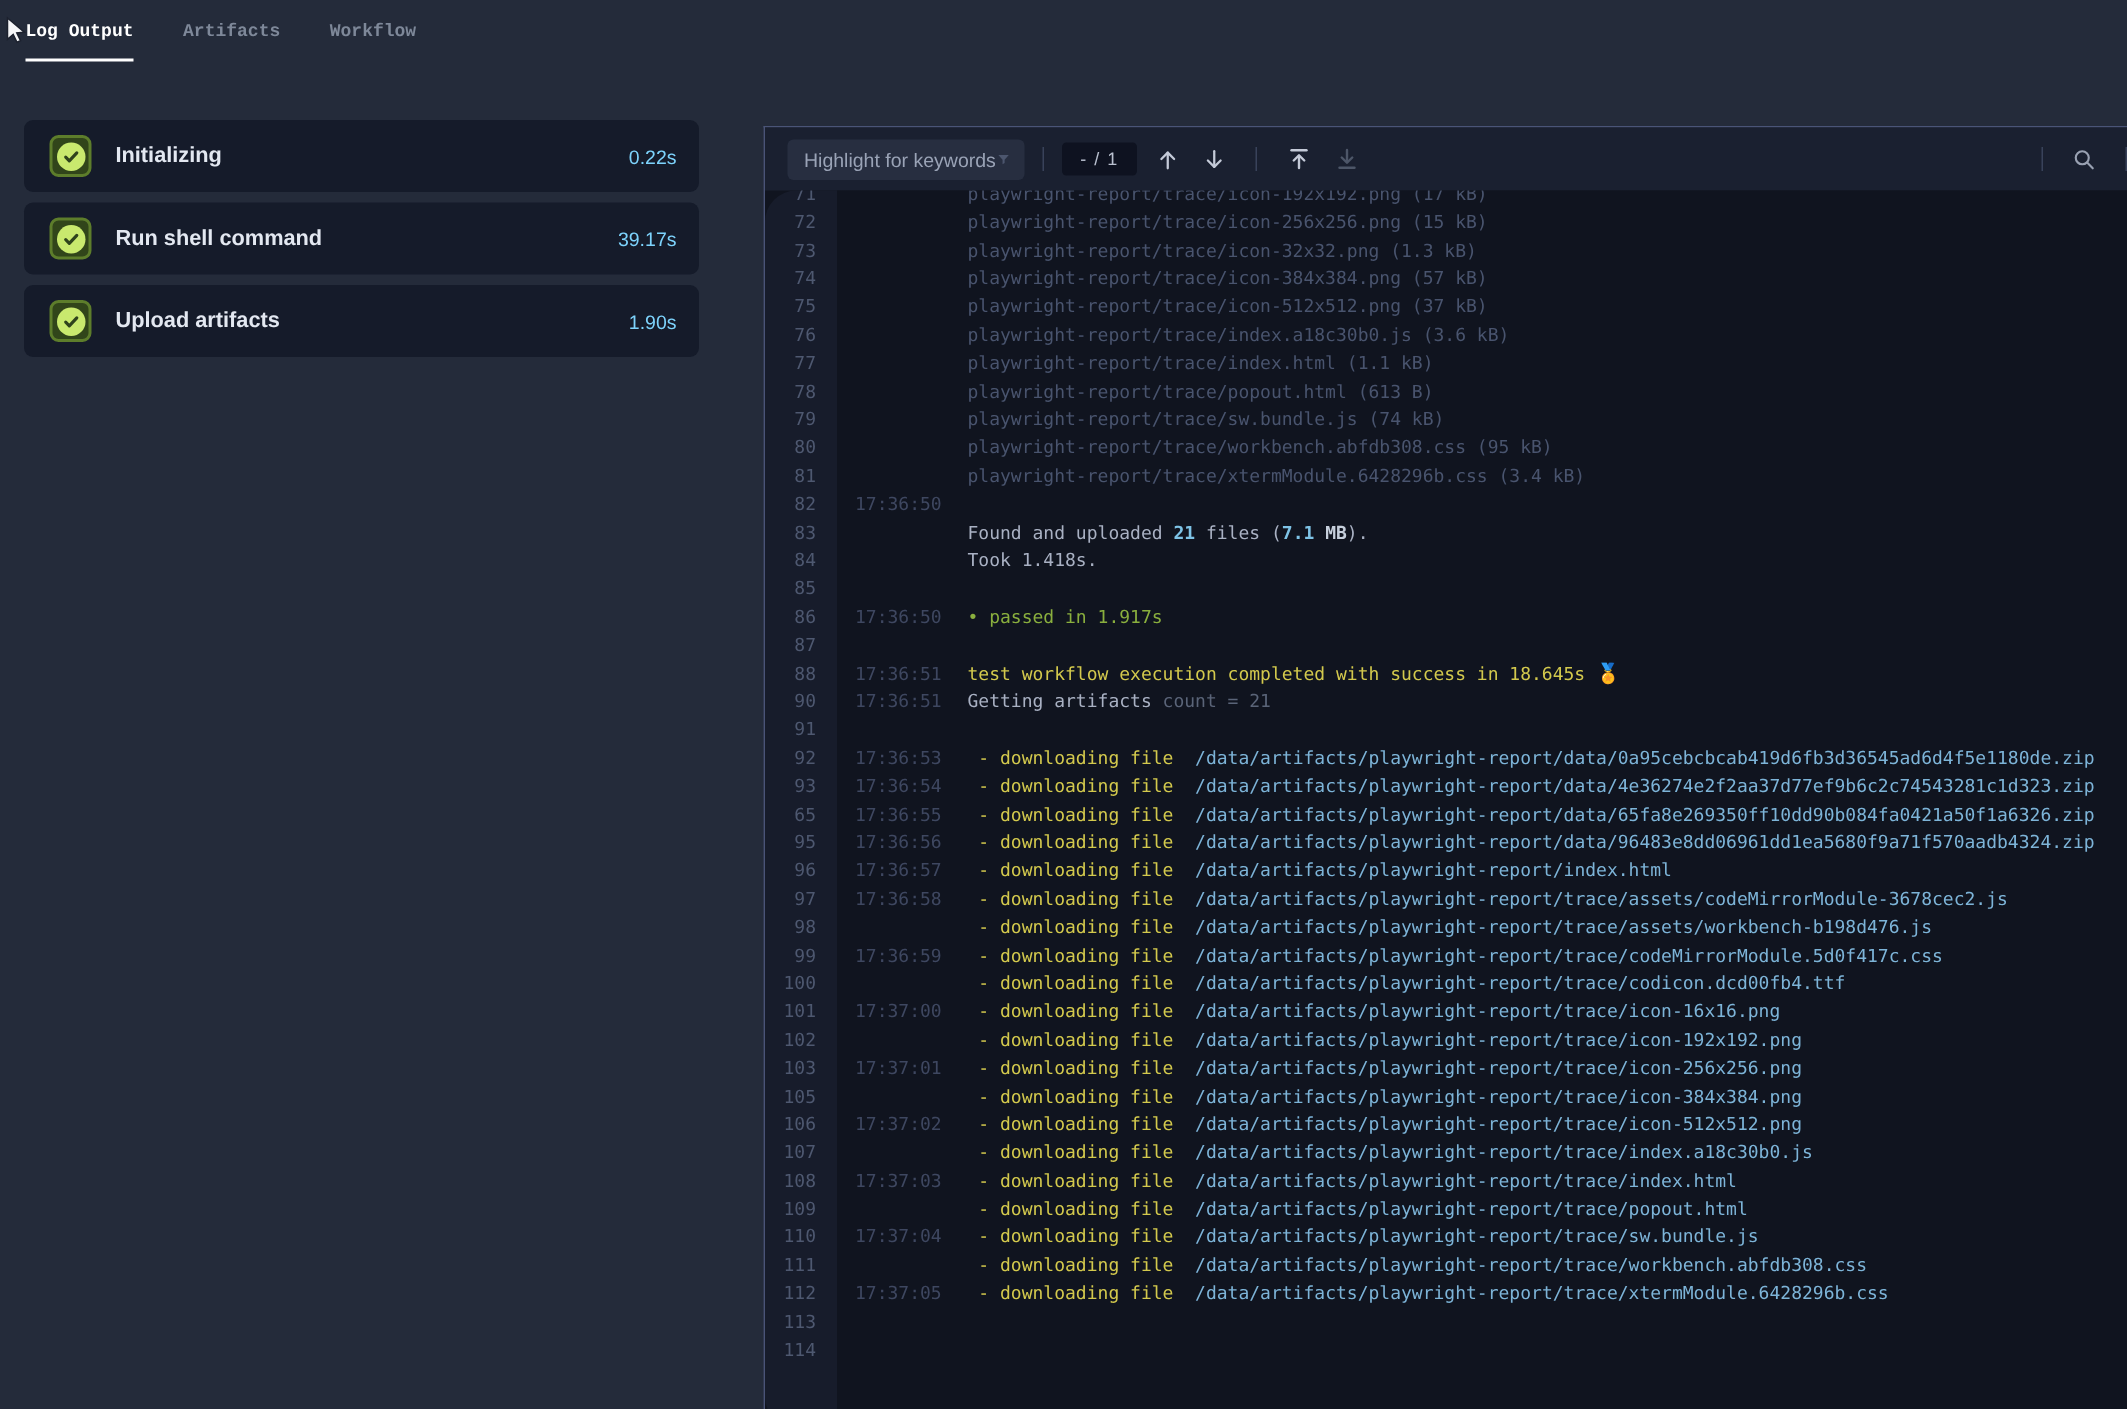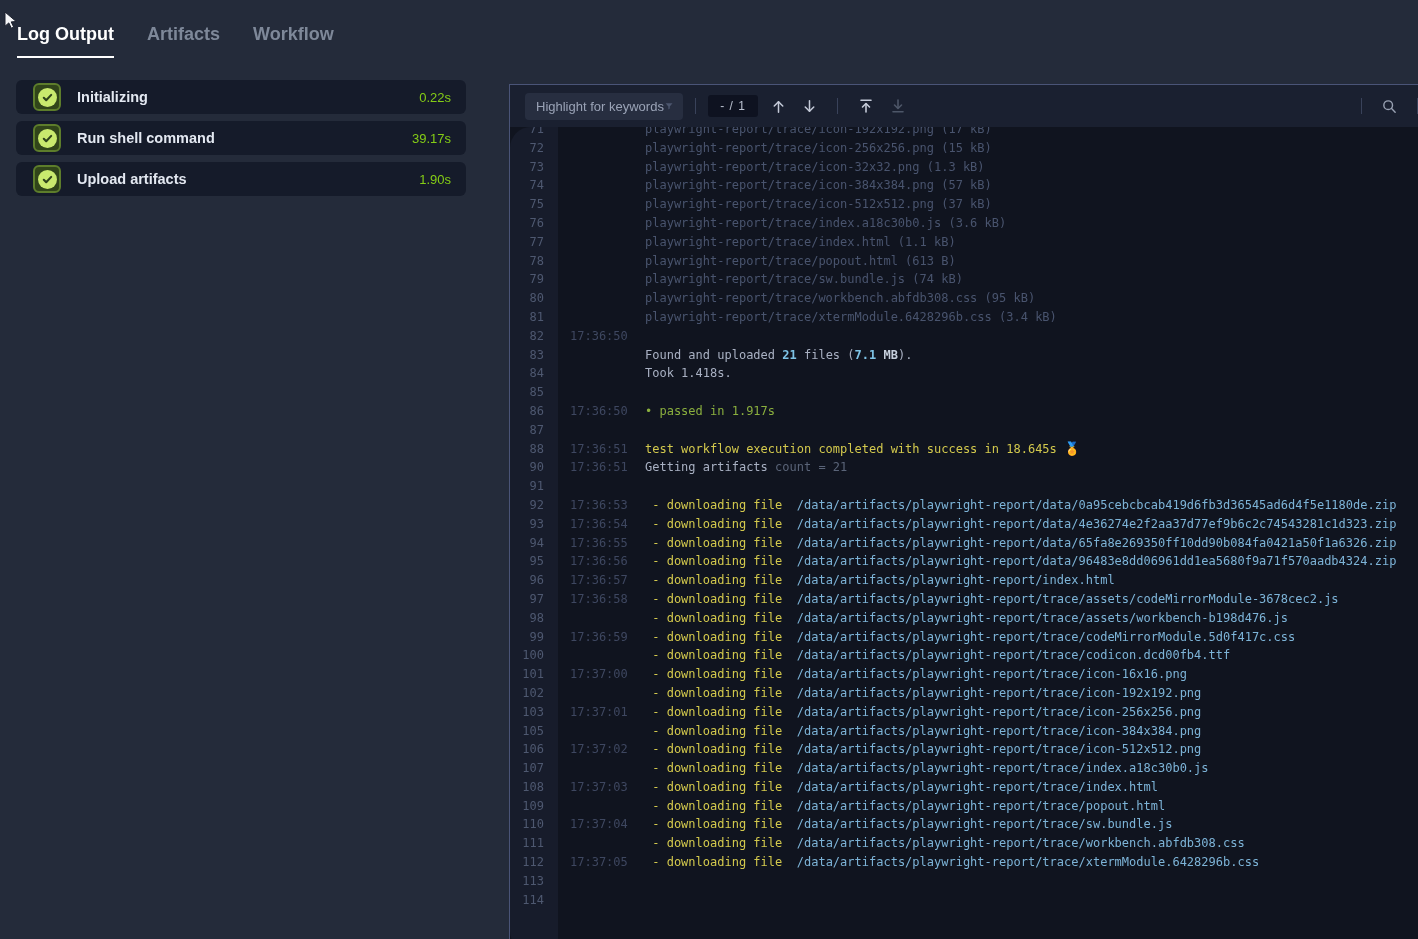--- a/index.html
+++ b/index.html
@@ -1,37 +1,37 @@
 <!DOCTYPE html>
 <html><head>
 <meta charset="utf-8">
 <style>
   * { margin:0; padding:0; box-sizing:border-box; }
   html,body { width:1418px; height:939px; overflow:hidden; background:#242b3a;
     font-family:"Liberation Sans", sans-serif; }
 
   
   .tabbar { position:absolute; left:17px; top:0; display:flex; gap:33px; }
-  .tab { font-size:18px; font-weight:600; color:#7e8899; padding:24px 0 11px;
-    border-bottom:2px solid transparent; cursor:default; }
+  .tab { font-size:12px; font-weight:600; color:#7e8899; padding:14px 0 11px;
+    border-bottom:2px solid transparent; cursor:default;font-family:Liberation Mono, monospace; }
   .tab.active { color:#ffffff; font-weight:700; border-bottom-color:#ffffff; }
 
   .cursor { position:absolute; left:4px; top:11px; z-index:50; }
 
   
   .steps { position:absolute; left:16px; top:80px; width:450px; display:flex;
     flex-direction:column; gap:7px; }
-  .step-card { height:34px; background:#151b2a; border-radius:6px; display:flex;
+  .step-card { height:48px; background:#151b2a; border-radius:6px; display:flex;
     align-items:center; padding:0 15px 0 17px; }
   .check { width:28px; height:28px; border-radius:6px; background:#31451a;
     border:2px solid #5d7d2b; display:flex; align-items:center; justify-content:center; }
   .check .disc { width:19px; height:19px; border-radius:50%; background:#c9e96e;
     display:flex; align-items:center; justify-content:center; }
   .step-label { margin-left:16px; font-size:14.5px; font-weight:600; color:#e3e8f1; }
-  .step-duration { margin-left:auto; font-size:13px; color:#84cc16; }
+  .step-duration { margin-left:auto; font-size:13px; color:#7dd3fc; }
 
   
   .logpanel { position:absolute; left:481px; top:84px; width:937px; height:868px;
     background:#10141f; border-top:1px solid #4a5477; border-left:1px solid #4a5477;margin-left:28px; }
 
   .toolbar { height:42px; background:#1a2030; display:flex; align-items:center;
     padding:0 8px 0 15px; }
   .kw-input { width:158px; height:27px; background:#272e40; border-radius:4px;
     display:flex; align-items:center; padding:0 9px 0 11px; }
   .kw-input .ph { font-size:13px; color:#9aa3b6; white-space:nowrap; }
@@ -186,21 +186,21 @@
         <div class="log-row"><span class="ln">83</span><span class="ts"></span><span class="lc"><span class="seg-light">Found and uploaded </span><span class="seg-cyan">21</span><span class="seg-light"> files (</span><span class="seg-cyan">7.1</span><span class="seg-lightb"> MB</span><span class="seg-light">).</span></span></div>
         <div class="log-row"><span class="ln">84</span><span class="ts"></span><span class="lc"><span class="seg-light">Took 1.418s.</span></span></div>
         <div class="log-row"><span class="ln">85</span><span class="ts"></span><span class="lc"></span></div>
         <div class="log-row"><span class="ln">86</span><span class="ts">17:36:50</span><span class="lc"><span class="seg-green">• passed in 1.917s</span></span></div>
         <div class="log-row"><span class="ln">87</span><span class="ts"></span><span class="lc"></span></div>
         <div class="log-row"><span class="ln">88</span><span class="ts">17:36:51</span><span class="lc"><span class="seg-yellow">test workflow execution completed with success in 18.645s </span><span class="seg-emoji">🏅</span></span></div>
         <div class="log-row"><span class="ln">90</span><span class="ts">17:36:51</span><span class="lc"><span class="seg-light">Getting artifacts </span><span class="seg-muted">count = 21</span></span></div>
         <div class="log-row"><span class="ln">91</span><span class="ts"></span><span class="lc"></span></div>
         <div class="log-row"><span class="ln">92</span><span class="ts">17:36:53</span><span class="lc"><span class="seg-yellow"> - downloading file</span><span class="seg-blue">  /data/artifacts/playwright-report/data/0a95cebcbcab419d6fb3d36545ad6d4f5e1180de.zip</span></span></div>
         <div class="log-row"><span class="ln">93</span><span class="ts">17:36:54</span><span class="lc"><span class="seg-yellow"> - downloading file</span><span class="seg-blue">  /data/artifacts/playwright-report/data/4e36274e2f2aa37d77ef9b6c2c74543281c1d323.zip</span></span></div>
-        <div class="log-row"><span class="ln">94</span><span class="ts">17:36:55</span><span class="lc"><span class="seg-yellow"> - downloading file</span><span class="seg-blue">  /data/artifacts/playwright-report/data/65fa8e269350ff10dd90b084fa0421a50f1a6326.zip</span></span></div>
+        <div class="log-row"><span class="ln">65</span><span class="ts">17:36:55</span><span class="lc"><span class="seg-yellow"> - downloading file</span><span class="seg-blue">  /data/artifacts/playwright-report/data/65fa8e269350ff10dd90b084fa0421a50f1a6326.zip</span></span></div>
         <div class="log-row"><span class="ln">95</span><span class="ts">17:36:56</span><span class="lc"><span class="seg-yellow"> - downloading file</span><span class="seg-blue">  /data/artifacts/playwright-report/data/96483e8dd06961dd1ea5680f9a71f570aadb4324.zip</span></span></div>
         <div class="log-row"><span class="ln">96</span><span class="ts">17:36:57</span><span class="lc"><span class="seg-yellow"> - downloading file</span><span class="seg-blue">  /data/artifacts/playwright-report/index.html</span></span></div>
         <div class="log-row"><span class="ln">97</span><span class="ts">17:36:58</span><span class="lc"><span class="seg-yellow"> - downloading file</span><span class="seg-blue">  /data/artifacts/playwright-report/trace/assets/codeMirrorModule-3678cec2.js</span></span></div>
         <div class="log-row"><span class="ln">98</span><span class="ts"></span><span class="lc"><span class="seg-yellow"> - downloading file</span><span class="seg-blue">  /data/artifacts/playwright-report/trace/assets/workbench-b198d476.js</span></span></div>
         <div class="log-row"><span class="ln">99</span><span class="ts">17:36:59</span><span class="lc"><span class="seg-yellow"> - downloading file</span><span class="seg-blue">  /data/artifacts/playwright-report/trace/codeMirrorModule.5d0f417c.css</span></span></div>
         <div class="log-row"><span class="ln">100</span><span class="ts"></span><span class="lc"><span class="seg-yellow"> - downloading file</span><span class="seg-blue">  /data/artifacts/playwright-report/trace/codicon.dcd00fb4.ttf</span></span></div>
         <div class="log-row"><span class="ln">101</span><span class="ts">17:37:00</span><span class="lc"><span class="seg-yellow"> - downloading file</span><span class="seg-blue">  /data/artifacts/playwright-report/trace/icon-16x16.png</span></span></div>
         <div class="log-row"><span class="ln">102</span><span class="ts"></span><span class="lc"><span class="seg-yellow"> - downloading file</span><span class="seg-blue">  /data/artifacts/playwright-report/trace/icon-192x192.png</span></span></div>
         <div class="log-row"><span class="ln">103</span><span class="ts">17:37:01</span><span class="lc"><span class="seg-yellow"> - downloading file</span><span class="seg-blue">  /data/artifacts/playwright-report/trace/icon-256x256.png</span></span></div>
         <div class="log-row"><span class="ln">105</span><span class="ts"></span><span class="lc"><span class="seg-yellow"> - downloading file</span><span class="seg-blue">  /data/artifacts/playwright-report/trace/icon-384x384.png</span></span></div>

